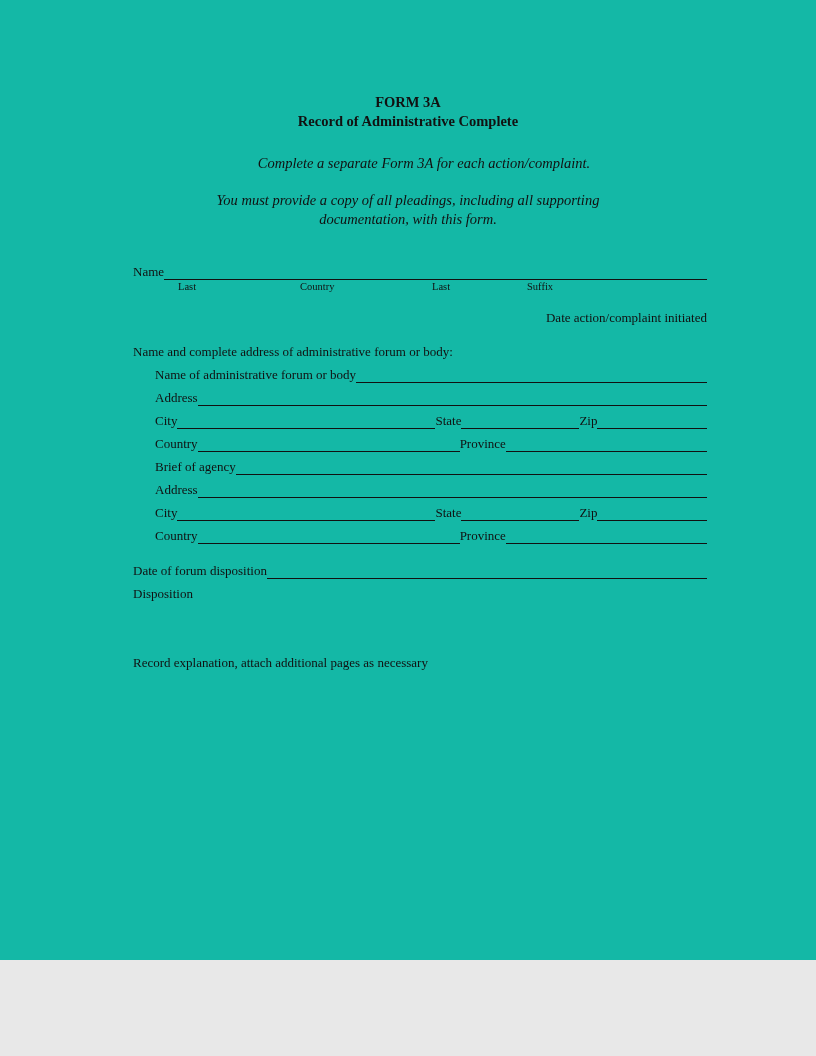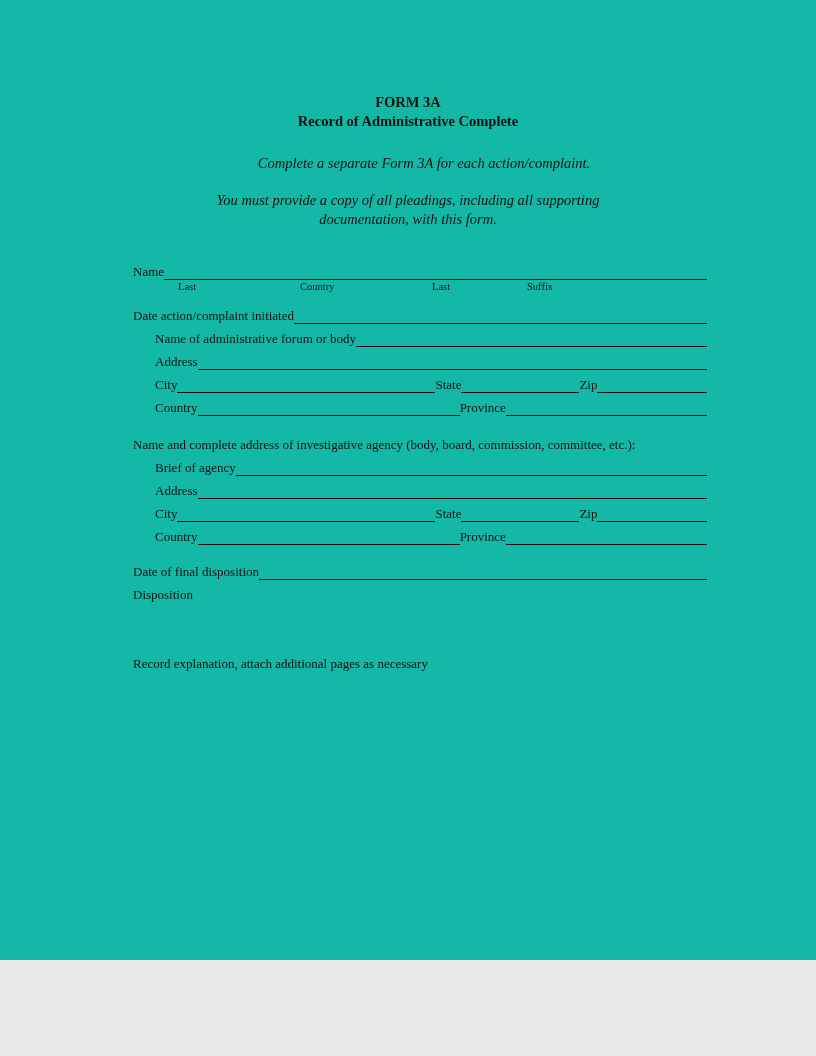--- a/index.html
+++ b/index.html
@@ -62,21 +62,21 @@
   .sublabels {
     position: relative;
     height: 15px;
     font-size: 10.5px;
   }
   .sublabels span { position: absolute; top: 1px; }
   .sub-first  { left: 45px;  }
   .sub-middle { left: 167px; }
   .sub-last   { left: 299px; }
   .sub-suffix { left: 394px; }
-  .mt-6  { margin-top: 6px; }
+  .mt-6  { margin-top: 14px; flex-direction: column; }
   .mt-4  { margin-top: 4px; }
   .mt-13 { margin-top: 13px; }
   .mt-12 { margin-top: 12px; }
   .mt-46 { margin-top: 46px; }
   .heading-row { height: 24px; }
 </style>
 </head>
 <body>
 
 <div class="page">
@@ -99,20 +99,23 @@
       <span class="sub-middle">Country</span>
       <span class="sub-last">Last</span>
       <span class="sub-suffix">Suffix</span>
     </div>
 
     <div class="row mt-6">
       <span class="lbl">Date action/complaint initiated</span>
       <span class="fill"></span>
     </div>
 
+    <div class="row heading-row mt-4">
+      <span class="lbl">Name and complete address of administrative forum or body:</span>
+    </div>
     <div class="row indent">
       <span class="lbl">Name of administrative forum or body</span>
       <span class="fill"></span>
     </div>
     <div class="row indent">
       <span class="lbl">Address</span>
       <span class="fill"></span>
     </div>
     <div class="row indent">
       <span class="lbl">City</span>
@@ -122,23 +125,20 @@
       <span class="lbl">Zip</span>
       <span class="fill"></span>
     </div>
     <div class="row indent">
       <span class="lbl">Country</span>
       <span class="fill fixed w-country"></span>
       <span class="lbl">Province</span>
       <span class="fill"></span>
     </div>
 
-    <div class="row heading-row mt-13">
-      <span class="lbl">Name and complete address of investigative agency (body, board, commission, committee, etc.):</span>
-    </div>
     <div class="row indent">
       <span class="lbl">Brief of agency</span>
       <span class="fill"></span>
     </div>
     <div class="row indent">
       <span class="lbl">Address</span>
       <span class="fill"></span>
     </div>
     <div class="row indent">
       <span class="lbl">City</span>
@@ -149,21 +149,21 @@
       <span class="fill"></span>
     </div>
     <div class="row indent">
       <span class="lbl">Country</span>
       <span class="fill fixed w-country"></span>
       <span class="lbl">Province</span>
       <span class="fill"></span>
     </div>
 
     <div class="row mt-12">
-      <span class="lbl">Date of final disposition</span>
+      <span class="lbl">Date of forum disposition</span>
       <span class="fill"></span>
     </div>
     <div class="row">
       <span class="lbl">Disposition</span>
     </div>
 
     <div class="row mt-46">
       <span class="lbl">Record explanation, attach additional pages as necessary</span>
     </div>
 

